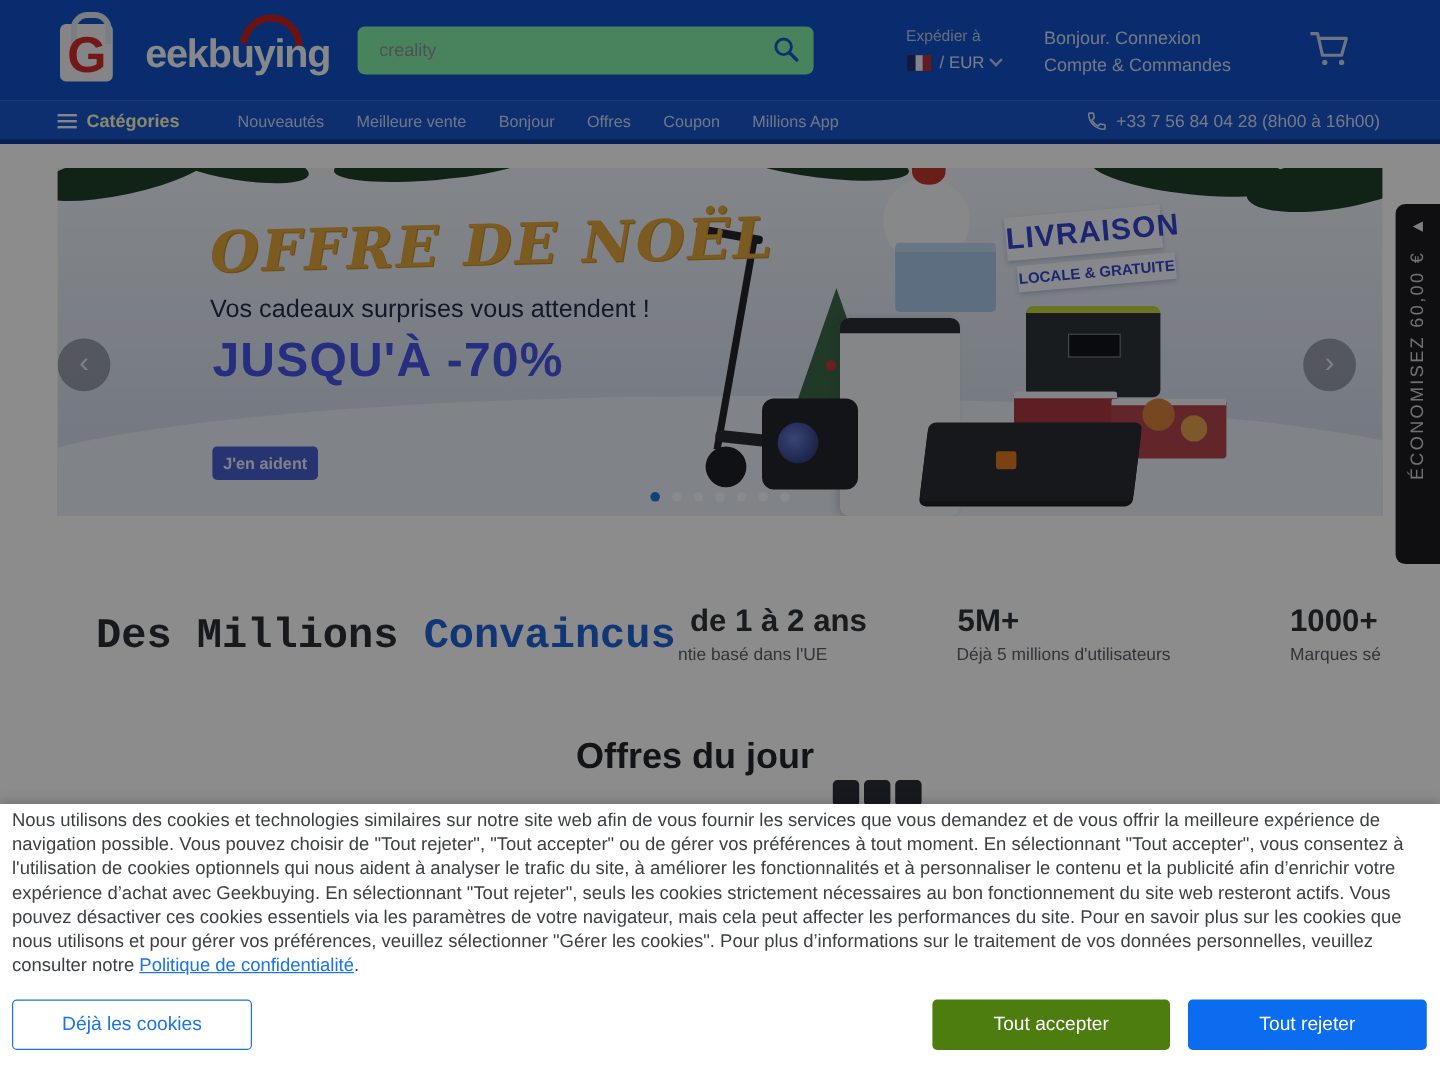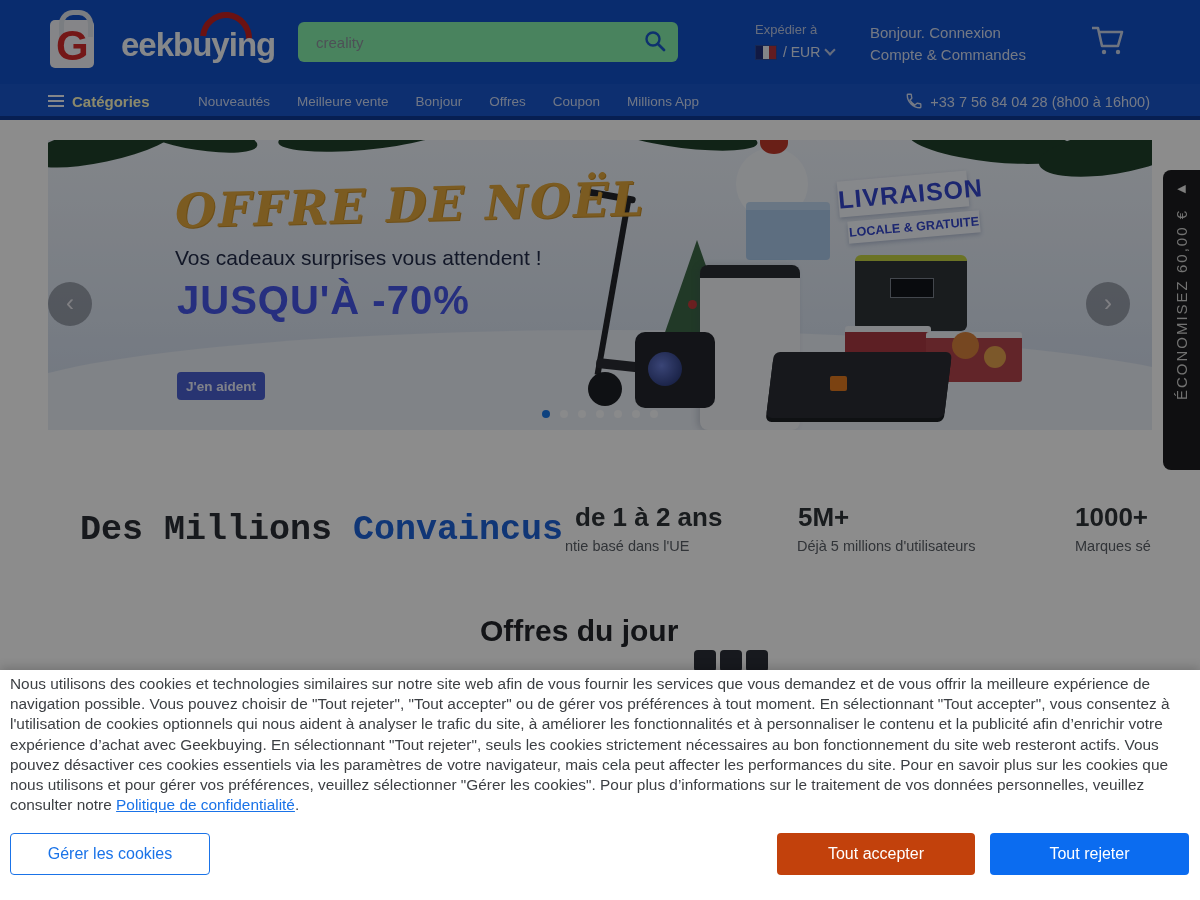--- a/index.html
+++ b/index.html
@@ -113,21 +113,21 @@
 
   
   .overlay { position:absolute; left:0; top:0; width:1200px; height:900px; background:rgba(0,0,0,.45); z-index:50; }
 
   
   .cookie { position:absolute; left:0; top:670px; width:1200px; height:230px; background:#ffffff; z-index:100; box-shadow:0 -2px 10px rgba(0,0,0,.2); }
   .cookie-text { position:absolute; left:10px; top:4px; width:1176px; font-size:15.4px; line-height:20.2px; color:#3c3f43; }
   .cookie-link { color:#1a73e8; text-decoration:underline; cursor:pointer; }
   .btn { position:absolute; height:42px; border-radius:4px; font-size:16px; font-family:"Liberation Sans",sans-serif; cursor:pointer; }
   .btn-manage { left:10px; bottom:25px; width:200px; background:#ffffff; border:1px solid #1a73e8; color:#1a73e8; }
-  .btn-accept { left:777px; bottom:25px; width:198px; background:#c2410c; border:none; color:#ffffff; }
+  .btn-accept { left:777px; bottom:25px; width:198px; background:#4d7c0f; border:none; color:#ffffff; }
   .btn-reject { left:990px; bottom:25px; width:199px; background:#0b6cf0; border:none; color:#ffffff; }
 </style>
 </head>
 <body>
 
 <div class="topbar">
   <div class="logo">
     <div class="logo-bag"></div>
     <div class="logo-swoosh"></div>
     <div class="logo-g">G</div>
@@ -269,16 +269,16 @@
 
 <div class="deals-title">Offres du jour</div>
 <div class="timer-box t1"></div>
 <div class="timer-box t2"></div>
 <div class="timer-box t3"></div>
 
 <div class="overlay"></div>
 
 <div class="cookie">
   <div class="cookie-text"><span>Nous utilisons des cookies et technologies similaires sur notre site web afin de vous fournir les services que vous demandez et de vous offrir la meilleure expérience de navigation possible. Vous pouvez choisir de "Tout rejeter", "Tout accepter" ou de gérer vos préférences à tout moment. En sélectionnant "Tout accepter", vous consentez à l'utilisation de cookies optionnels qui nous aident à analyser le trafic du site, à améliorer les fonctionnalités et à personnaliser le contenu et la publicité afin d’enrichir votre expérience d’achat avec Geekbuying. En sélectionnant "Tout rejeter", seuls les cookies strictement nécessaires au bon fonctionnement du site web resteront actifs. Vous pouvez désactiver ces cookies essentiels via les paramètres de votre navigateur, mais cela peut affecter les performances du site. Pour en savoir plus sur les cookies que nous utilisons et pour gérer vos préférences, veuillez sélectionner "Gérer les cookies". Pour plus d’informations sur le traitement de vos données personnelles, veuillez consulter notre </span><a class="cookie-link">Politique de confidentialité</a><span>.</span></div>
-  <button class="btn btn-manage">Gérer les cookies</button>
+  <button class="btn btn-manage">Déjà les cookies</button>
   <button class="btn btn-accept">Tout accepter</button>
   <button class="btn btn-reject">Tout rejeter</button>
 </div>
 
 </body></html>

